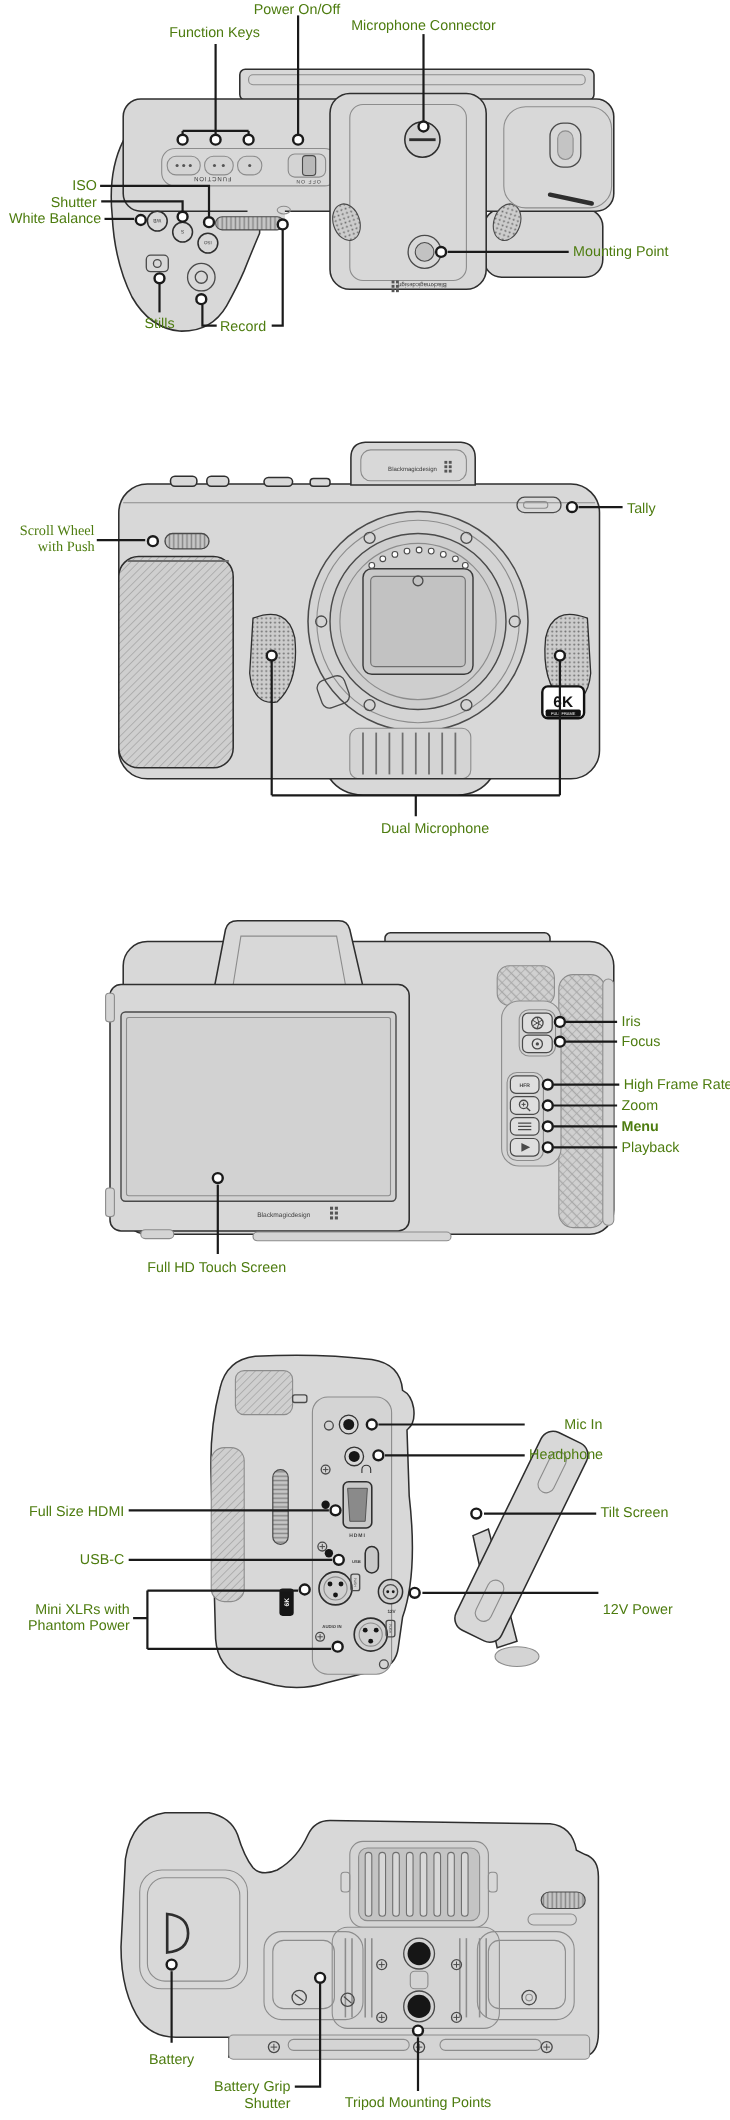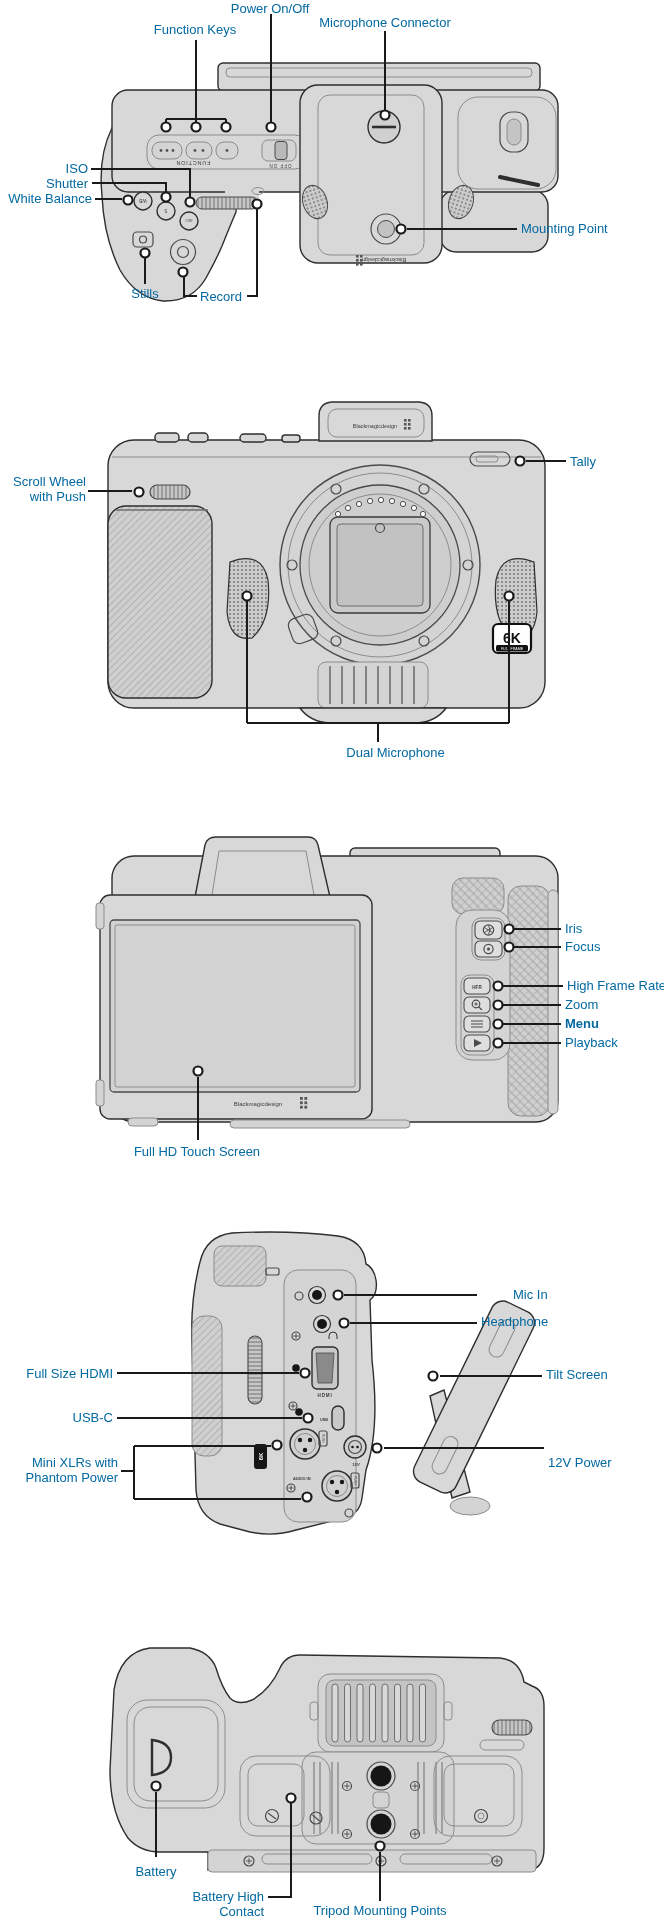--- a/index.html
+++ b/index.html
@@ -1,19 +1,19 @@
 <!DOCTYPE html>
 <html><head>
 <meta charset="utf-8">
 <style>
   html,body{margin:0;padding:0;background:#ffffff;}
   .canvas{position:relative;width:664px;height:1927px;margin:0 auto;background:#ffffff;
           font-family:"Liberation Sans",sans-serif;overflow:hidden;}
   .art{position:absolute;left:0;top:0;}
-  .lbl{position:absolute;font:13px/1.18 "Liberation Sans",sans-serif;color:#0369a1;white-space:nowrap;}
+  .lbl{position:absolute;font:13px/1.18 "Liberation Sans",sans-serif;color:#4d7c0f;white-space:nowrap;}
   .c{transform:translateX(-50%);}
   .r{text-align:right;white-space:normal;}
   .dt{fill:#3c3c3c;font-family:"Liberation Sans",sans-serif;}
   .ln{stroke:#1a1a1a;stroke-width:2;fill:none;}
   .dot{fill:#ffffff;stroke:#1a1a1a;stroke-width:2.2;}
   .body{fill:#d8d8d8;stroke:#2e2e2e;stroke-width:1.4;}
   .panel{fill:#d4d4d4;stroke:#8c8c8c;stroke-width:1;}
   .inner{fill:none;stroke:#8c8c8c;stroke-width:1;}
   .innerD{fill:none;stroke:#4a4a4a;stroke-width:1.2;}
   .blk{fill:#161616;}
@@ -482,37 +482,37 @@
 <div class="lbl c" style="left:195px;top:22px;">Function Keys</div>
 <div class="lbl c" style="left:270px;top:1px;">Power On/Off</div>
 <div class="lbl c" style="left:385px;top:15px;">Microphone Connector</div>
 <div class="lbl r" style="left:0;width:88px;top:161px;">ISO</div>
 <div class="lbl r" style="left:0;width:88px;top:176px;">Shutter</div>
 <div class="lbl r" style="left:0;width:92px;top:191px;">White Balance</div>
 <div class="lbl c" style="left:145px;top:286px;">Stills</div>
 <div class="lbl" style="left:200px;top:289px;">Record</div>
 <div class="lbl" style="left:521px;top:221px;">Mounting Point</div>
 
-<div class="lbl r" style="left:0;width:86px;top:474px;">Scroll Wheel with Push</div>
+<div class="lbl r" style="left:0;width:86px;top:474px;font-family:Liberation Serif, serif;">Scroll Wheel with Push</div>
 <div class="lbl" style="left:570px;top:454px;">Tally</div>
 <div class="lbl c" style="left:378px;top:745px;padding-left:35px;">Dual Microphone</div>
 
 <div class="lbl" style="left:565px;top:921px;">Iris</div>
 <div class="lbl" style="left:565px;top:939px;">Focus</div>
 <div class="lbl" style="left:567px;top:978px;">High Frame Rate</div>
 <div class="lbl" style="left:565px;top:997px;">Zoom</div>
 <div class="lbl" style="left:565px;top:1016px;font-weight:bold;">Menu</div>
 <div class="lbl" style="left:565px;top:1035px;">Playback</div>
 <div class="lbl c" style="left:197px;top:1144px;">Full HD Touch Screen</div>
 
 <div class="lbl" style="left:481px;top:1287px;margin-left:32px;">Mic In</div>
 <div class="lbl" style="left:481px;top:1314px;">Headphone</div>
 <div class="lbl r" style="left:0;width:113px;top:1366px;">Full Size HDMI</div>
 <div class="lbl r" style="left:0;width:113px;top:1410px;">USB-C</div>
 <div class="lbl r" style="left:0;width:118px;top:1455px;">Mini XLRs with Phantom Power</div>
 <div class="lbl" style="left:546px;top:1367px;">Tilt Screen</div>
 <div class="lbl" style="left:548px;top:1440px;margin-top:15px;">12V Power</div>
 
 <div class="lbl c" style="left:156px;top:1864px;">Battery</div>
-<div class="lbl r" style="left:150px;width:114px;top:1889px;">Battery High Contact</div>
+<div class="lbl r" style="left:150px;width:114px;top:1889px;">Battery Grip Shutter</div>
 <div class="lbl c" style="left:380px;top:1903px;">Tripod Mounting Points</div>
 
 </div>
 
 </body></html>

